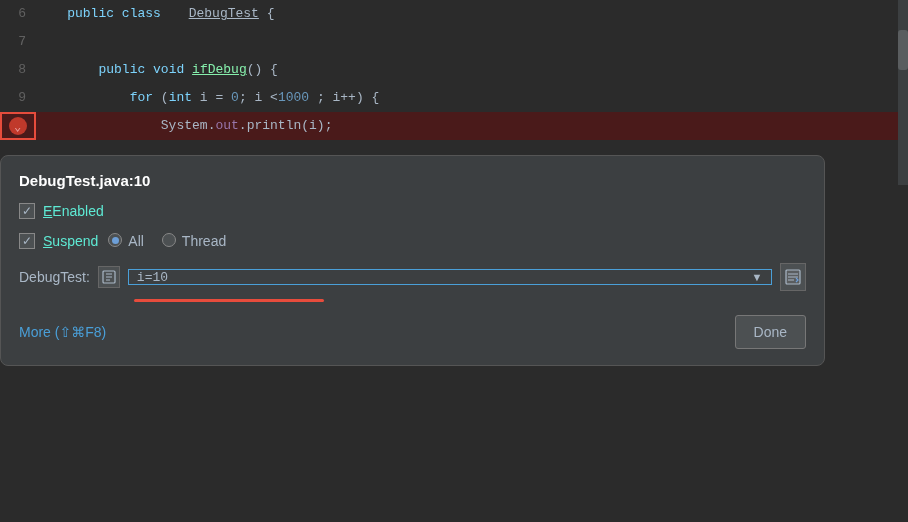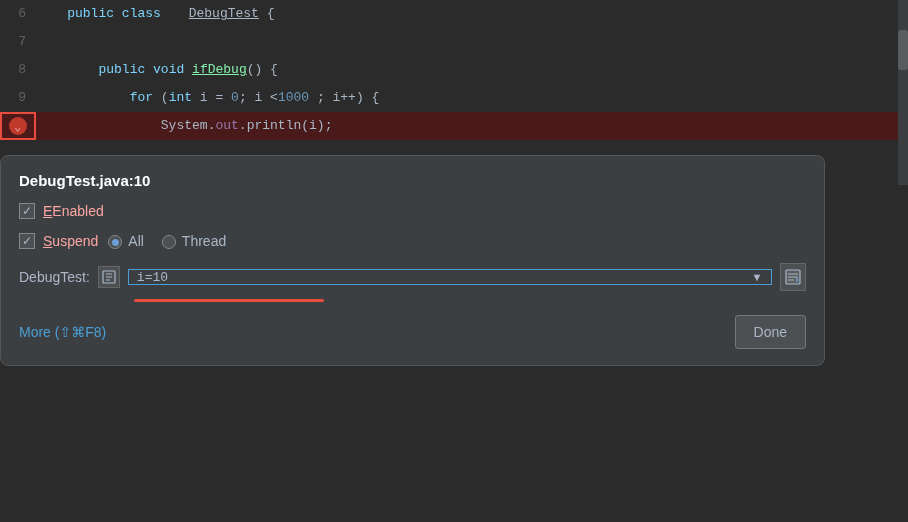--- a/index.html
+++ b/index.html
@@ -126,21 +126,21 @@
       align-items: center;
       margin-bottom: 14px;
     }
 
     .checkbox-label {
       display: flex;
       align-items: center;
       gap: 8px;
       font-family: Arial, sans-serif;
       font-size: 14px;
-      color: #fca5a5;
+      color: #5eead4;
       cursor: pointer;
     }
 
     .checkbox-label span.underline-char {
       text-decoration: underline;
     }
 
     .custom-checkbox {
       width: 16px;
       height: 16px;
@@ -161,21 +161,21 @@
 
     .radio-group {
       display: flex;
       align-items: center;
       gap: 18px;
       margin-left: 10px;
     }
 
     .radio-option {
       display: flex;
-      align-items: flex-end;
+      align-items: flex-start;
       gap: 6px;
       font-family: Arial, sans-serif;
       font-size: 14px;
       color: #a9b7c6;
       cursor: pointer;
     }
 
     .radio-circle {
       width: 14px;
       height: 14px;

